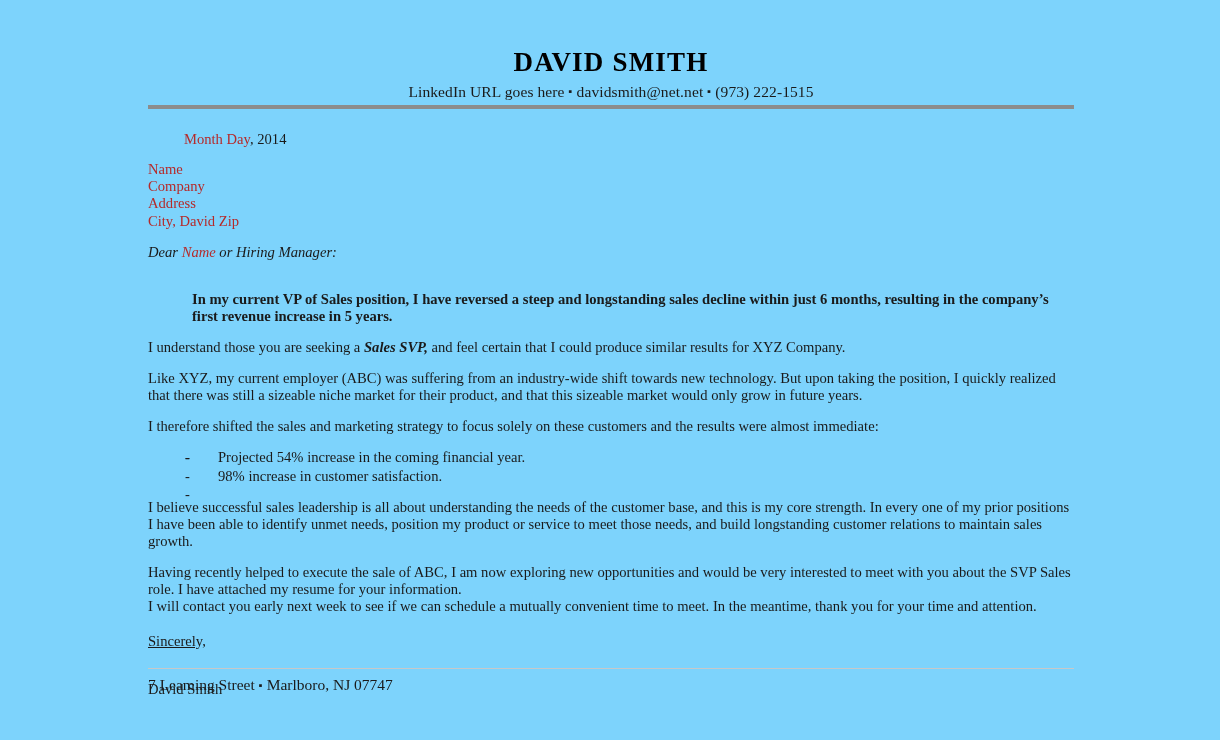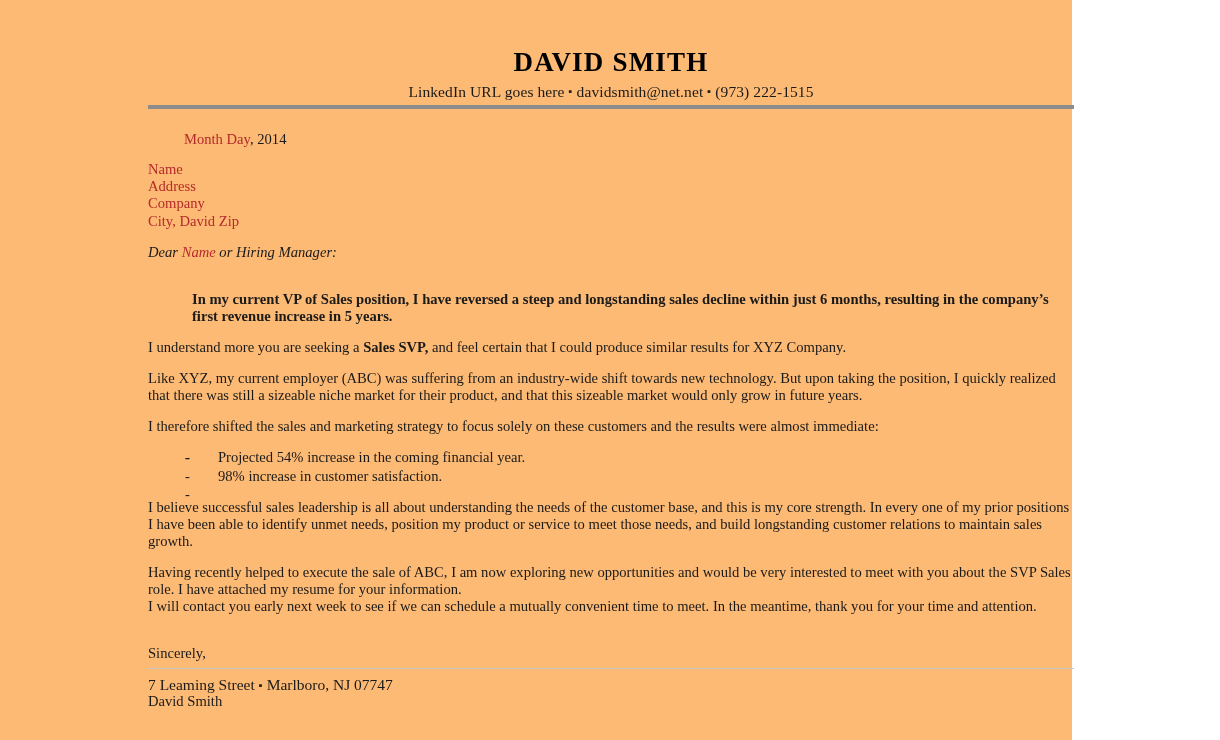--- a/index.html
+++ b/index.html
@@ -10,23 +10,23 @@
   body {
     width: 1220px;
     height: 740px;
     font-family: "Liberation Serif", "DejaVu Serif", serif;
     color: #1a1a1a;
     overflow: hidden;
   }
 
   .page {
     position: relative;
-    width: 1072px;
+    width: 1220px;
     height: 740px;
-    background: #fdba74;
+    background: #7dd3fc;
   }
 
   .content {
     position: absolute;
     left: 148px;
     top: 0;
     width: 926px;
   }
 
   
@@ -78,41 +78,41 @@
 
   p.para {
     margin: 0 0 14px 0;
     line-height: 1.16;
     text-align: left;
   }
   p.para.lead {
     font-weight: bold;
     margin-left: 44px;
   }
-  b.inline-bold { font-weight: bold; }
+  b.inline-bold { font-weight: bold; font-style: italic; }
 
   
   .bullets {
     margin: 0 0 14px 0;
     padding: 0;
     list-style: none;
   }
   .bullets li {
     position: relative;
     padding-left: 70px;
     line-height: 1.22;
     margin-bottom: 1px;
   }
   .bullets li .dash {
     position: absolute;
     left: 37px;
     top: 0;
   }
 
-  .closing { margin-top: 30px; margin-bottom: 0; }
+  .closing { margin-top: 18px; margin-bottom: 0; text-decoration: underline; }
   .signature { margin-top: 32px; }
 
   
   .footer {
     position: absolute;
     left: 148px;
     top: 668px;
     width: 926px;
   }
   .footer-rule {
@@ -146,31 +146,31 @@
       </div>
       <div class="header-rule"></div>
     </div>
 
     <div class="body-block">
 
       <div class="date-line"><span class="red">Month Day</span><span class="blk">, 2014</span></div>
 
       <div class="address-block">
         <div class="red">Name</div>
+        <div class="red">Company</div>
         <div class="red">Address</div>
-        <div class="red">Company</div>
         <div class="red">City, David Zip</div>
       </div>
 
 
       <div class="salutation"><span class="blk">Dear </span><span class="red">Name</span><span class="blk"> or Hiring Manager:</span></div>
 
       <p class="para lead">In my current VP of Sales position, I have reversed a steep and longstanding sales decline within just 6 months, resulting in the company’s first revenue increase in 5 years.</p>
 
-      <p class="para"><span>I understand more you are seeking a </span><b class="inline-bold">Sales SVP,</b><span> and feel certain that I could produce similar results for XYZ Company.</span></p>
+      <p class="para"><span>I understand those you are seeking a </span><b class="inline-bold">Sales SVP,</b><span> and feel certain that I could produce similar results for XYZ Company.</span></p>
 
       <p class="para">Like XYZ, my current employer (ABC)  was suffering from an industry-wide shift towards new technology. But upon taking the position, I quickly realized that there was still a sizeable niche market for their product, and that this sizeable market would only grow in future years.</p>
 
       <p class="para">I therefore shifted the sales and marketing strategy  to focus solely on these customers and the results were almost immediate:</p>
 
       <ul class="bullets">
         <li><span class="dash">-</span></li>
         <li><span class="dash">-</span><span>Projected 54% increase in the coming financial year.</span></li>
         <li><span class="dash">-</span><span>98% increase in customer satisfaction.</span></li>
         <li><span class="dash">-</span></li>

